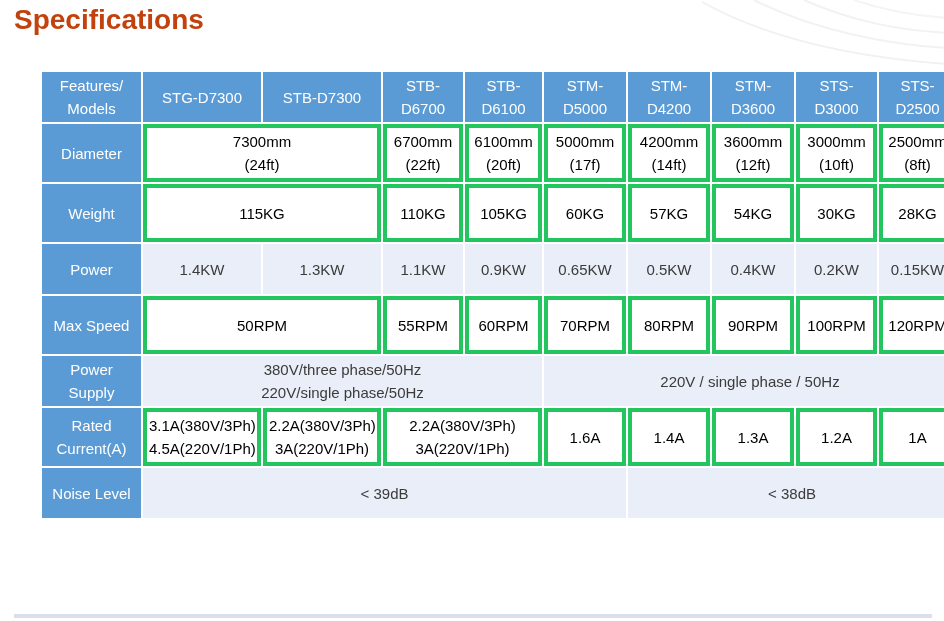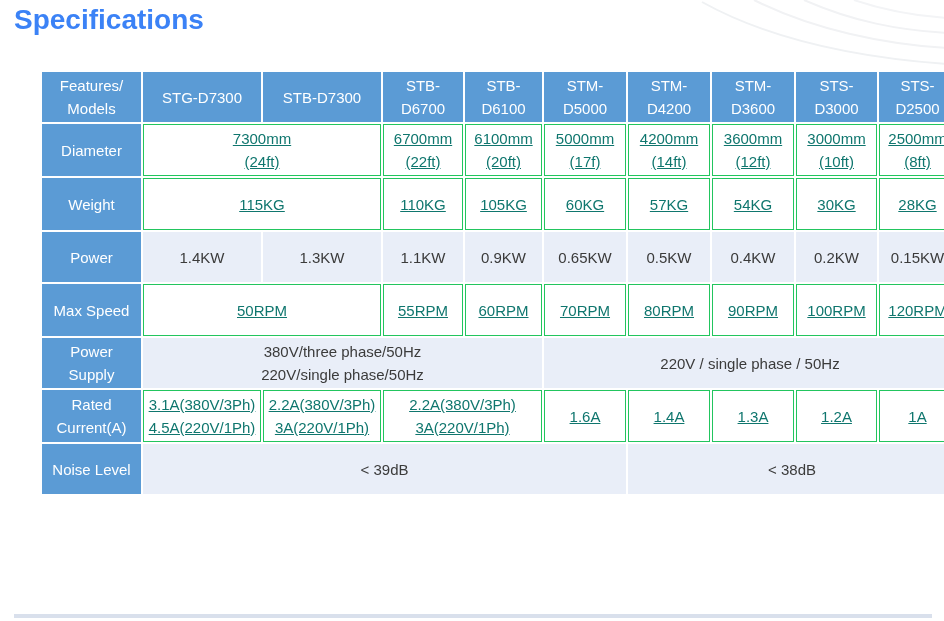--- a/index.html
+++ b/index.html
@@ -16,21 +16,21 @@
     top: 0;
     right: 0;
     pointer-events: none;
   }
   .page-title {
     position: absolute;
     left: 14px;
     top: 4px;
     font-size: 28px;
     font-weight: bold;
-    color: #3b82f6;
+    color: #c2410c;
     letter-spacing: 0px;
   }
   table.spec {
     position: absolute;
     left: 14px;
     top: 70px;
     width: 918px;
     border-collapse: separate;
     border-spacing: 2px;
     table-layout: fixed;
@@ -46,23 +46,22 @@
     white-space: pre-line;
     line-height: 23px;
     overflow: hidden;
   }
   .hb {             
     background: #5b9bd5;
     color: #ffffff;
   }
   .cw {             
     background: #ffffff;
-    border: 1px solid #22c55e;
-    color: #0f766e;
-    text-decoration: underline;
+    border: 4px solid #22c55e;
+    color: #000000;
   }
   .cb {             
     background: #e9eef8;
     color: #3b3b3b;
   }
   .bottom-strip {
     position: absolute;
     left: 14px;
     top: 614px;
     width: 918px;

